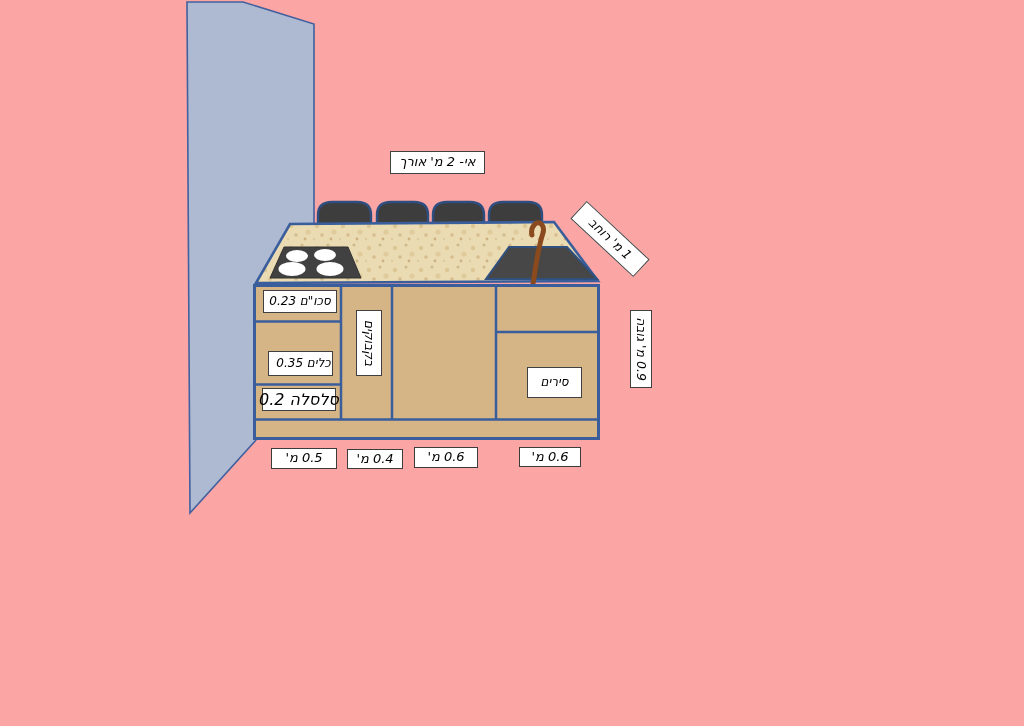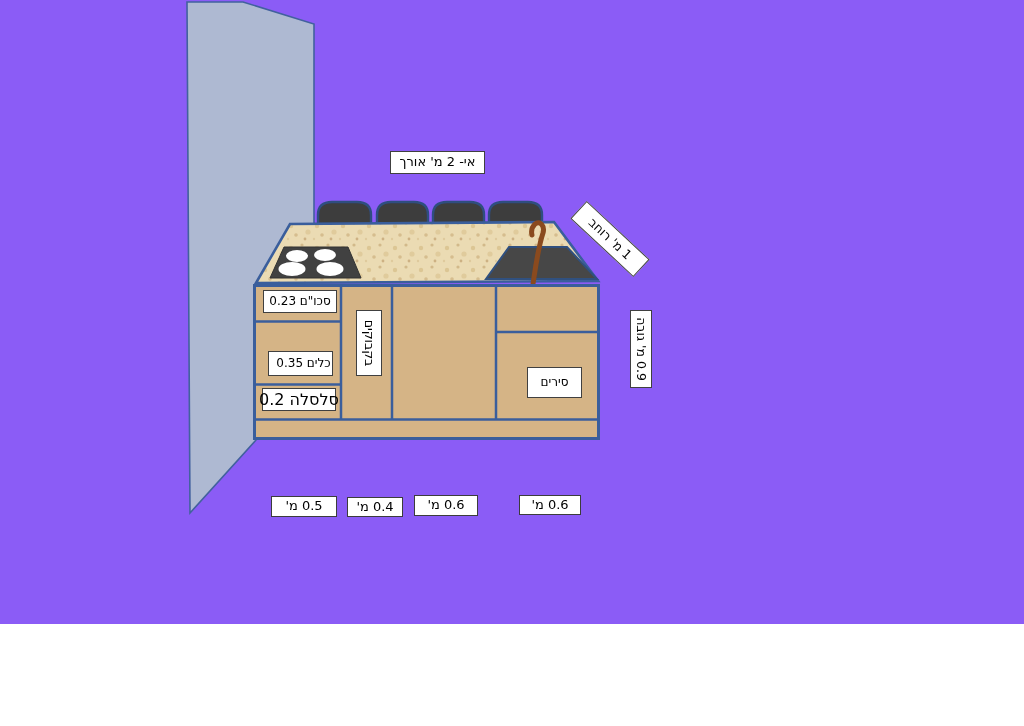--- a/index.html
+++ b/index.html
@@ -1,28 +1,29 @@
 <!DOCTYPE html>
 <html lang="he"><head>
 <meta charset="utf-8">
 <style>
   html,body{margin:0;padding:0;background:#fff;}
   .stage{
-    position:relative;width:1024px;height:624px;overflow:hidden;background:#8b5cf6;
+    position:relative;width:1024px;height:726px;overflow:hidden;background:#fca5a5;
     font-family:"DejaVu Sans",sans-serif;
+    font-style:italic;
   }
   .stage svg{position:absolute;left:0;top:0;}
   .lbl{
     position:absolute;box-sizing:border-box;background:#ffffff;
     border:1.4px solid #404040;color:#000;direction:rtl;
     display:flex;align-items:center;justify-content:center;
     font-size:12.5px;line-height:1.1;white-space:nowrap;
     font-family:"DejaVu Sans",sans-serif;
   }
-  .lbl.measure{border:1.7px solid #3c3c3c;font-size:13px;margin-top:48px;}
+  .lbl.measure{border:1.7px solid #3c3c3c;font-size:13px;}
   .lbl.rot90{transform:rotate(90deg);}
   .lbl.rot43{transform:rotate(43deg);}
   .lbl.multiline{flex-direction:column;white-space:normal;text-align:center;font-size:12px;}
   .lbl.multiline span{display:block;}
 </style>
 </head>
 <body>
 
 <div class="stage">
 

